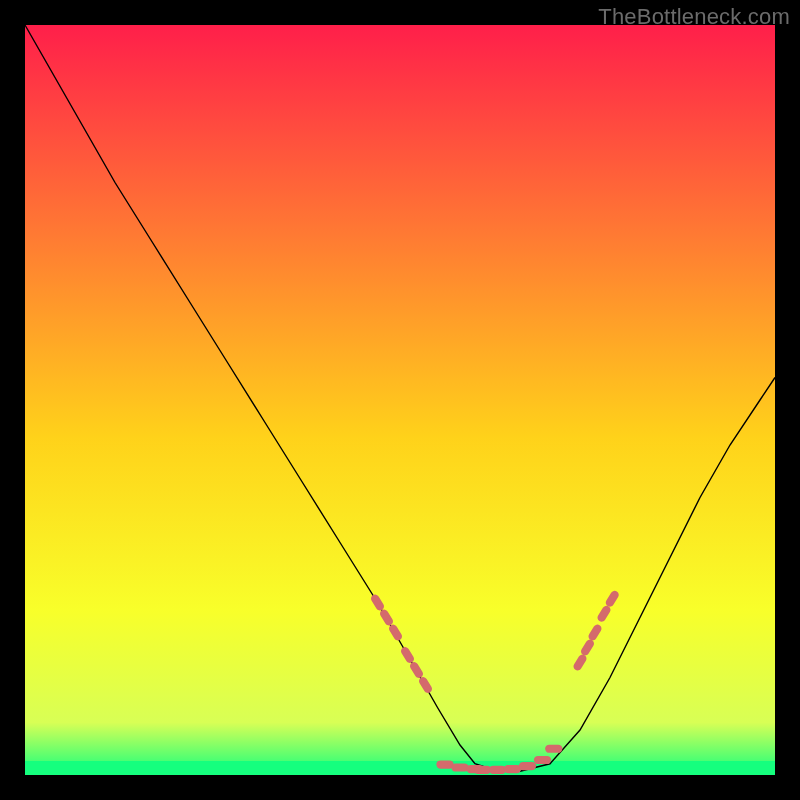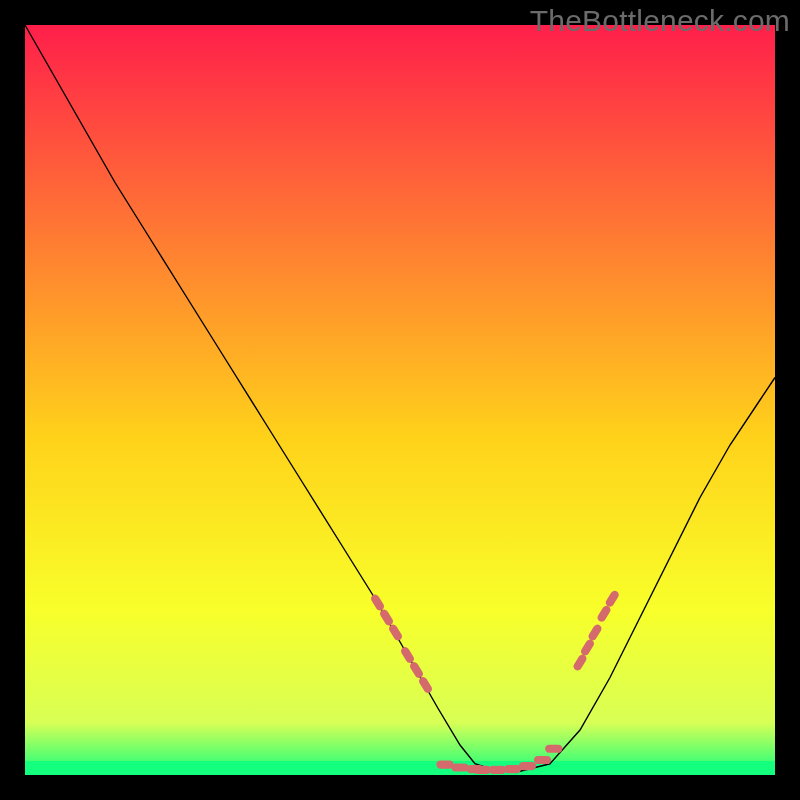--- a/index.html
+++ b/index.html
@@ -39,21 +39,21 @@
     top: 0;
     width: 100%;
     height: 100%;
     overflow: visible;
   }
   .watermark {
     position: absolute;
     top: 4px;
     right: 10px;
     color: #6b6b6b;
-    font-size: 30px;
+    font-size: 22px;
     font-weight: 500;
     letter-spacing: 0.2px;
     user-select: none;
   }
   .bottom-band {
     position: absolute;
     left: 0;
     bottom: 0;
     width: 100%;
     height: 14px;

